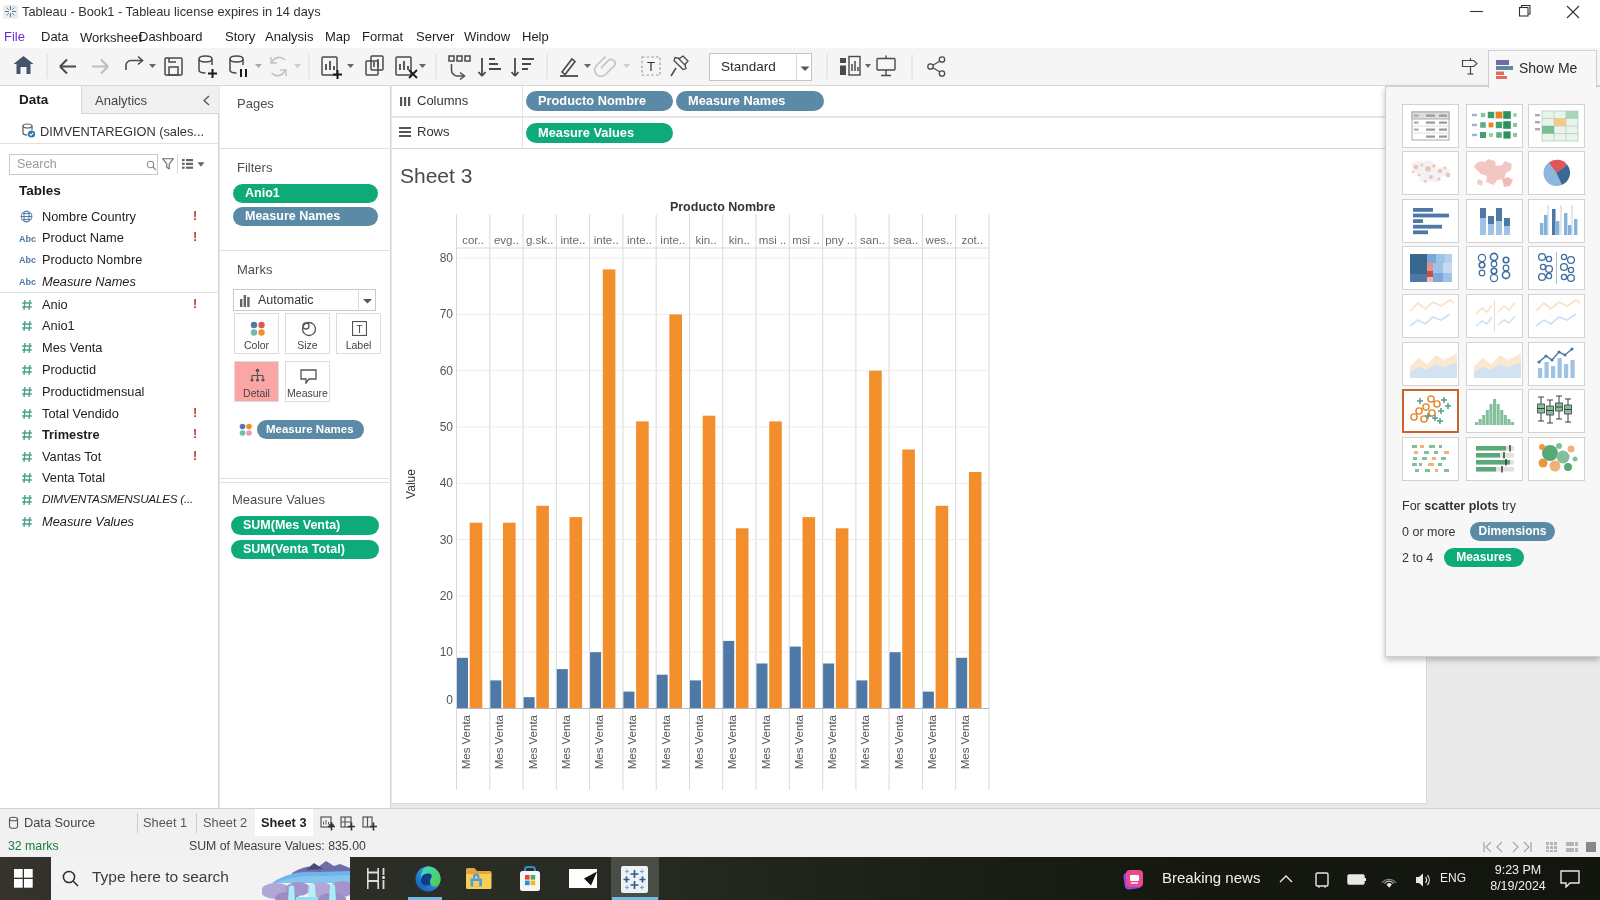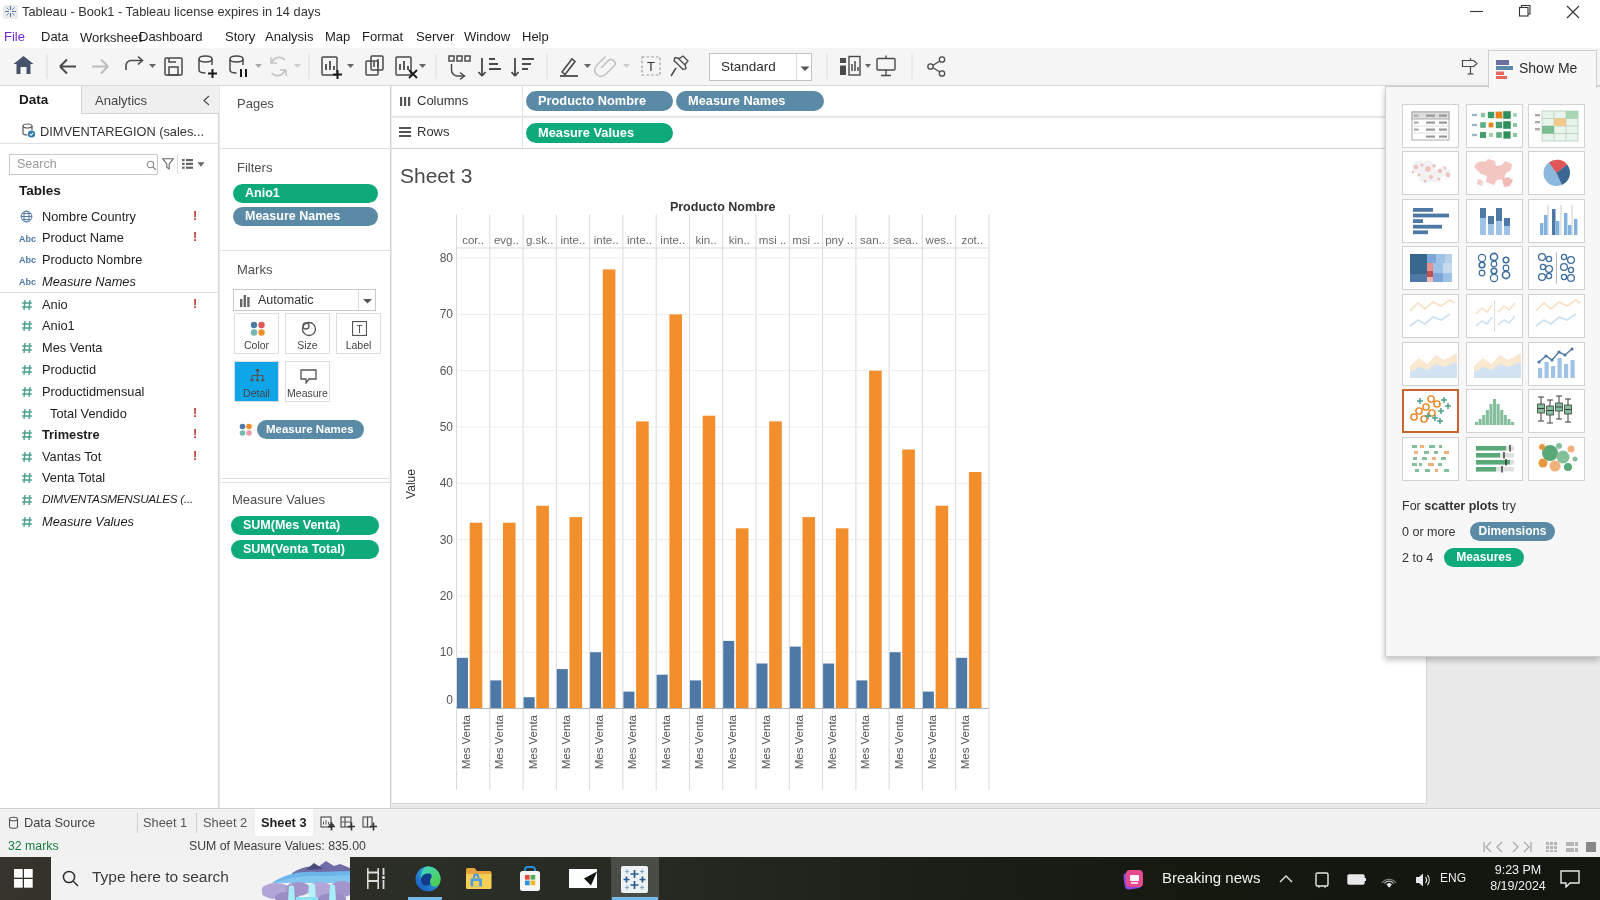--- a/index.html
+++ b/index.html
@@ -259,21 +259,21 @@
       <g stroke="#4ca08e" stroke-width="1.4" fill="none">
         <path d="M4 1L3 11M9 1L8 11M1.2 4h9.6M1.2 8h9.6"></path>
       </g>
     </svg>
     <div class="abs" style="left:42px;top:298px;font-size:12.8px;color:#1e1e1e;width:150px;white-space:nowrap;overflow:hidden;">Productidmensual</div>
     <svg class="abs" style="left:21px;top:322px" width="12" height="12" viewBox="0 0 12 12">
       <g stroke="#4ca08e" stroke-width="1.4" fill="none">
         <path d="M4 1L3 11M9 1L8 11M1.2 4h9.6M1.2 8h9.6"></path>
       </g>
     </svg>
-    <div class="abs" style="left:50px;top:320px;font-size:12.8px;color:#1e1e1e;width:150px;white-space:nowrap;overflow:hidden;">Total Vendido</div>
+    <div class="abs" style="left:42px;top:320px;font-size:12.8px;color:#1e1e1e;width:150px;white-space:nowrap;overflow:hidden;">Total Vendido</div>
     <div class="abs" style="left:193px;top:320px;font-size:12.5px;font-weight:bold;color:#c13a30;">!</div>
     <svg class="abs" style="left:21px;top:343px" width="12" height="12" viewBox="0 0 12 12">
       <g stroke="#4ca08e" stroke-width="1.4" fill="none">
         <path d="M4 1L3 11M9 1L8 11M1.2 4h9.6M1.2 8h9.6"></path>
       </g>
     </svg>
     <div class="abs" style="left:42px;top:341px;font-size:12.8px;color:#1e1e1e;width:150px;white-space:nowrap;overflow:hidden;font-weight:bold;">Trimestre</div>
     <div class="abs" style="left:193px;top:341px;font-size:12.5px;font-weight:bold;color:#c13a30;">!</div>
     <svg class="abs" style="left:21px;top:365px" width="12" height="12" viewBox="0 0 12 12">
       <g stroke="#4ca08e" stroke-width="1.4" fill="none">
@@ -340,21 +340,21 @@
       </svg>
       <div class="abs" style="left:0;top:25px;width:43px;text-align:center;font-size:10.5px;color:#444;">Size</div>
     </div>
     <div class="abs" style="left:116px;top:227px;width:45px;height:41px;border:1px solid #dcdcdc;background:#fff;">
       <svg class="abs" style="left:15px;top:7px" width="15" height="15">
         <rect x="0.5" y="0.5" width="14" height="14" fill="none" stroke="#555" stroke-width="1.2"></rect>
         <text x="7.5" y="11.5" font-size="10" text-anchor="middle" fill="#444" font-family="Liberation Sans">T</text>
       </svg>
       <div class="abs" style="left:0;top:25px;width:43px;text-align:center;font-size:10.5px;color:#444;">Label</div>
     </div>
-    <div class="abs" style="left:14px;top:275px;width:45px;height:41px;border:1px solid #dcdcdc;background:#0ea5e9;">
+    <div class="abs" style="left:14px;top:275px;width:45px;height:41px;border:1px solid #dcdcdc;background:#fca5a5;">
       <svg class="abs" style="left:14px;top:6px" width="17" height="16">
         <circle cx="8.5" cy="2.5" r="1.8" fill="#555"></circle>
         <path d="M8.5 4.5v3M3 7.5h11M3 7.5v3M8.5 7.5v3M14 7.5v3" stroke="#555" stroke-width="1.2" fill="none"></path>
         <circle cx="3" cy="12" r="1.6" fill="#555"></circle>
         <circle cx="8.5" cy="12" r="1.6" fill="#555"></circle>
         <circle cx="14" cy="12" r="1.6" fill="#555"></circle>
       </svg>
       <div class="abs" style="left:0;top:25px;width:43px;text-align:center;font-size:10.5px;color:#444;">Detail</div>
     </div>
     <div class="abs" style="left:65px;top:275px;width:45px;height:41px;border:1px solid #dcdcdc;background:#fff;">

